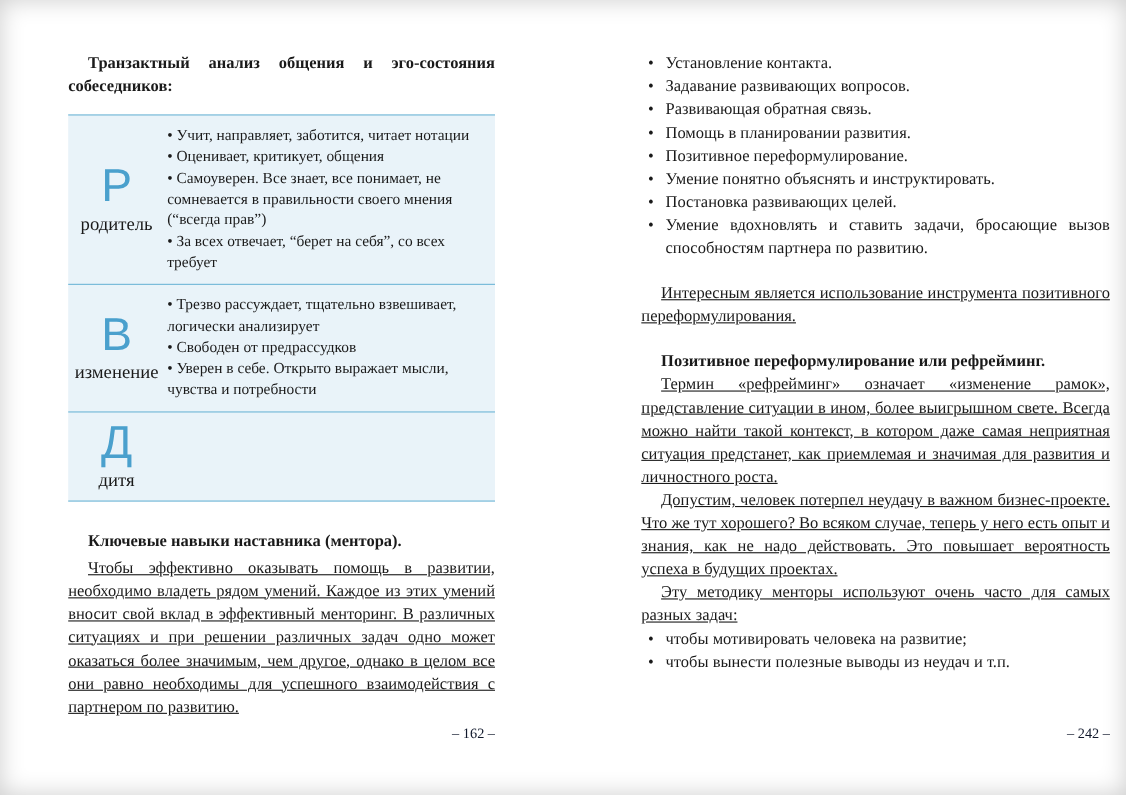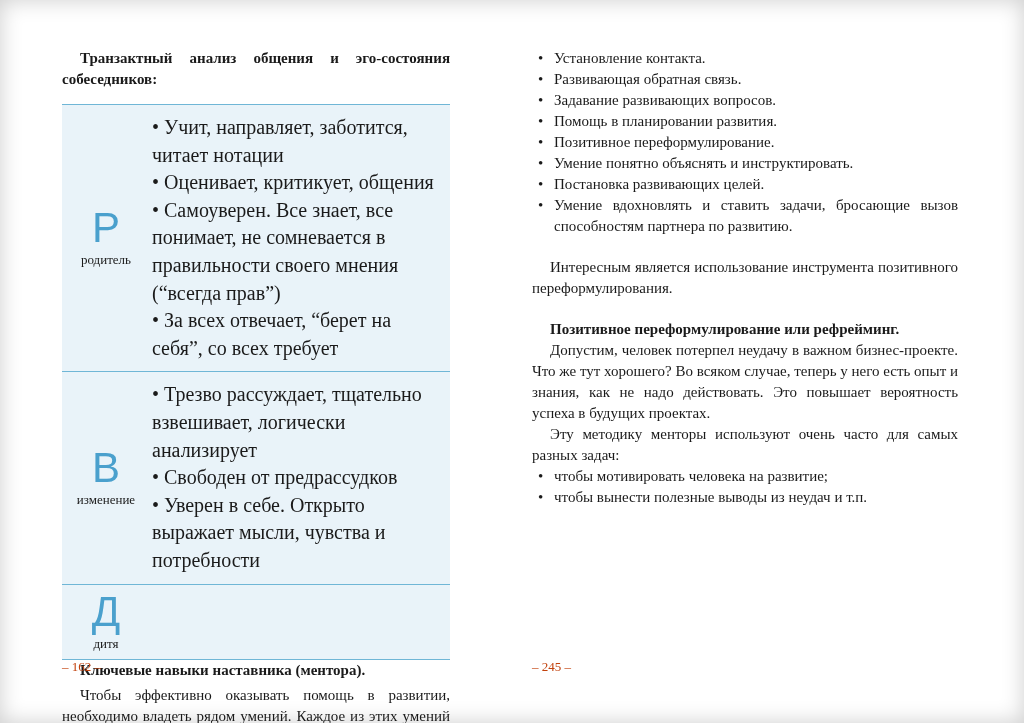--- a/index.html
+++ b/index.html
@@ -7,25 +7,25 @@
     position:relative;
     width:1024px;height:723px;
     background:#ffffff;
     box-shadow: inset 0 0 22px rgba(0,0,0,0.20);
     font-family:"Liberation Serif", serif;
     color:#1a1a1a;
     overflow:hidden;
   }
   .page{position:absolute;top:0;height:723px;}
   .page-left{left:62px;width:388px;}
-  .page-right{left:532px;width:426px;}
+  .page-right{left:583px;width:426px;}
   .content{padding-top:48px;font-size:15px;line-height:1.4;}
 
   .para{ text-align:justify; margin:0; }
-  .para.indent{ text-indent:18px; }
+  .para.indent{ text-indent:18px;text-decoration:underline; }
 
   
   .lp-title{
     font-weight:bold;
     text-align:justify;
     text-indent:18px;
     margin:0 0 14px 0;
   }
 
   
@@ -49,39 +49,39 @@
     padding:6px 0;
   }
   .ego-letter{
     font-family:"Liberation Sans", sans-serif;
     font-size:42px;
     line-height:1.0;
     color:#4aa0cd;
     font-weight:400;
   }
   .ego-label{
-    font-size:13px;
+    font-size:17px;
     color:#1a1a1a;
     margin-top:2px;
   }
   .ego-text-cell{
     flex:1;
     padding:9px 8px 9px 2px;
-    font-size:20px;
+    font-size:14px;
     line-height:1.38;
   }
   .ego-item::before{ content:"• "; }
 
   
   .section-heading{
     font-weight:bold;
     text-indent:18px;
     margin:0;
   }
-  .gap-lg{}
+  .gap-lg{margin-top:26px;}
   .gap-md{margin-top:20px;}
   .gap-sm{margin-top:4px;}
 
   
   .blist{ list-style:none; margin:0; padding:0; }
   .blist li{
     position:relative;
     padding-left:22px;
     text-align:justify;
     line-height:1.4;
@@ -89,23 +89,23 @@
   .blist li::before{
     content:"•";
     position:absolute;
     left:6px;
   }
 
   .page-number{
     position:absolute;
     bottom:48px;
     left:0;right:0;
-    text-align:left;
+    text-align:right;
     font-size:13px;
-    color:#c2410c;
+    color:#0f172a;
   }
 </style>
 </head>
 <body>
 
 <div class="book">
 
   <div class="page page-left">
     <div class="content">
 
@@ -152,37 +152,38 @@
 
     </div>
     <div class="page-number">– 162 –</div>
   </div>
 
   <div class="page page-right">
     <div class="content">
 
       <ul class="blist">
         <li>Установление контакта.</li>
+        <li>Задавание развивающих вопросов.</li>
         <li>Развивающая обратная связь.</li>
-        <li>Задавание развивающих вопросов.</li>
         <li>Помощь в планировании развития.</li>
         <li>Позитивное переформулирование.</li>
         <li>Умение понятно объяснять и инструктировать.</li>
         <li>Постановка развивающих целей.</li>
         <li>Умение вдохновлять и ставить задачи, бросающие вызов способностям партнера по развитию.</li>
       </ul>
 
       <p class="para indent gap-md">Интересным является использование инструмента позитивного переформулирования.</p>
 
       <p class="section-heading gap-md">Позитивное переформулирование или рефрейминг.</p>
+      <p class="para indent">Термин «рефрейминг» означает «изменение рамок», представление ситуации в ином, более выигрышном свете. Всегда можно найти такой контекст, в котором даже самая неприятная ситуация предстанет, как приемлемая и значимая для развития и личностного роста.</p>
       <p class="para indent">Допустим, человек потерпел неудачу в важном бизнес-проекте. Что же тут хорошего? Во всяком случае, теперь у него есть опыт и знания, как не надо действовать. Это повышает вероятность успеха в будущих проектах.</p>
       <p class="para indent">Эту методику менторы используют очень часто для самых разных задач:</p>
 
       <ul class="blist">
         <li>чтобы мотивировать человека на развитие;</li>
         <li>чтобы вынести полезные выводы из неудач и т.п.</li>
       </ul>
 
     </div>
-    <div class="page-number">– 245 –</div>
+    <div class="page-number">– 242 –</div>
   </div>
 
 </div>
 
 </body></html>

